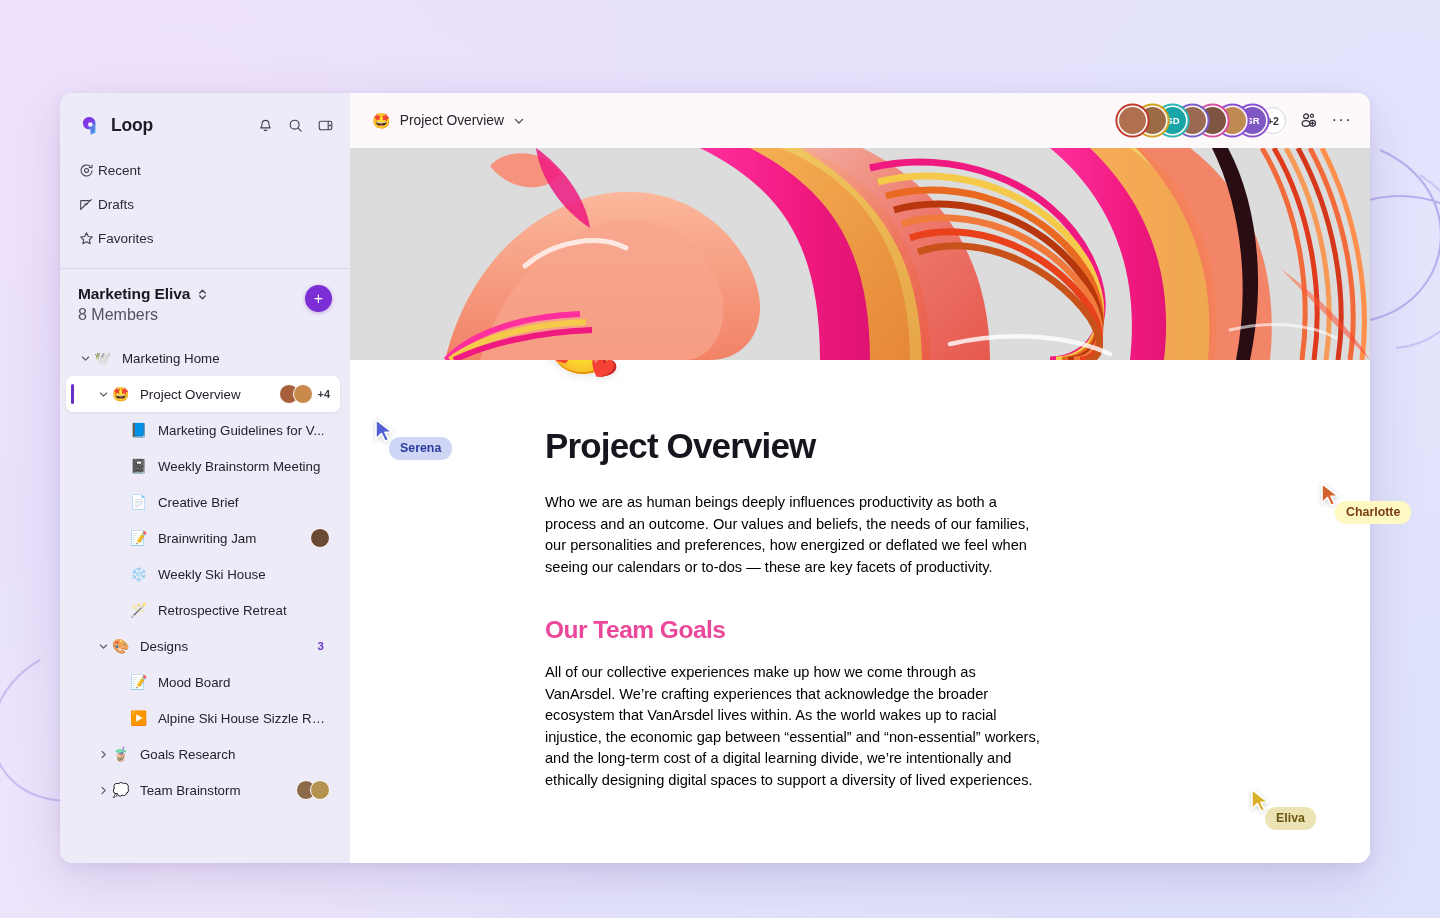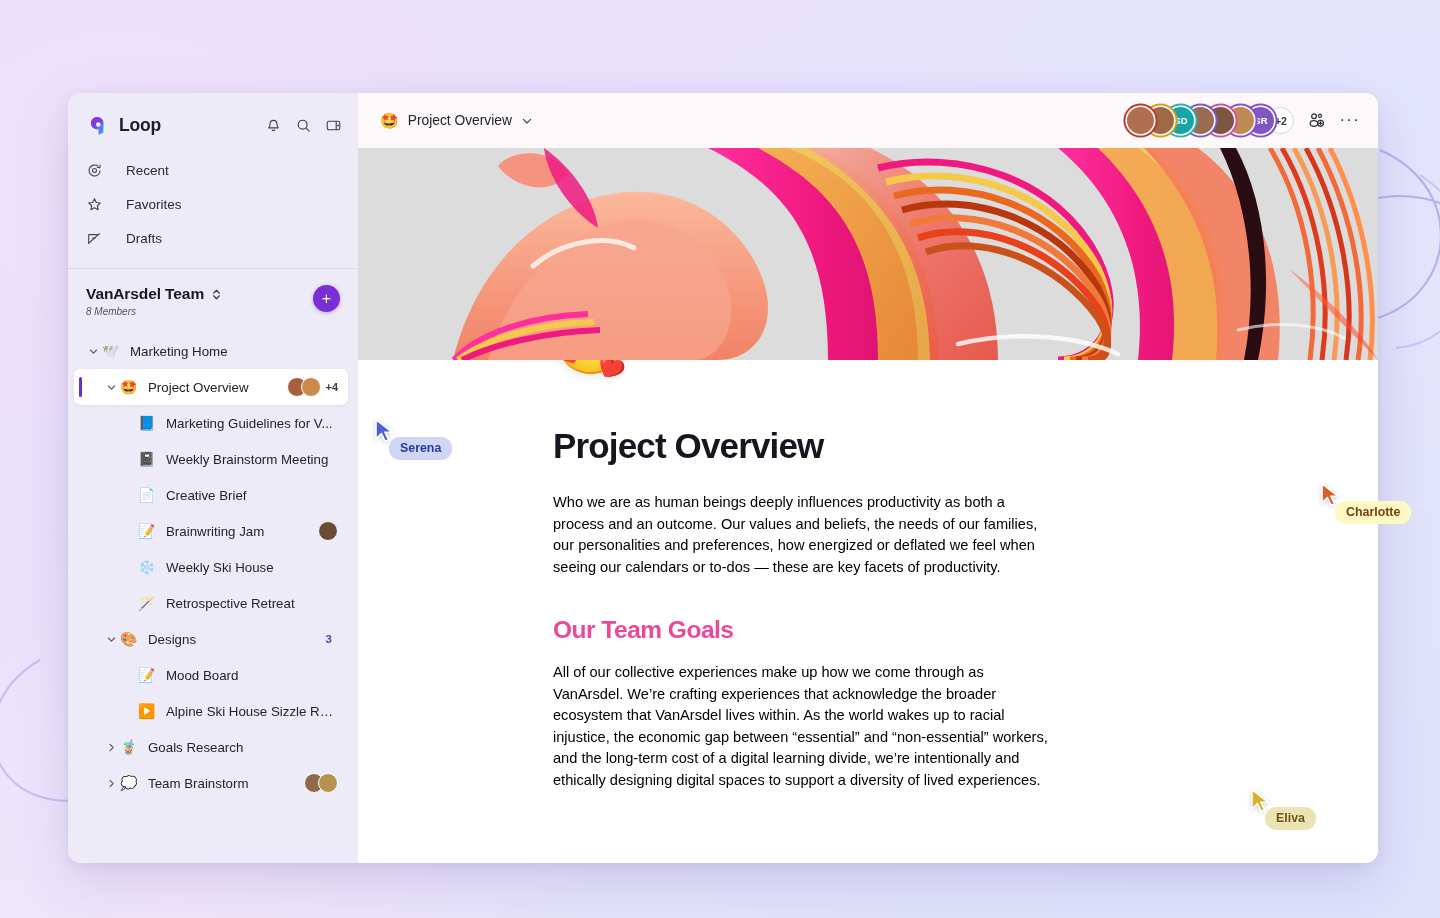--- a/index.html
+++ b/index.html
@@ -26,21 +26,20 @@
   .app-window {
     position: absolute;
     left: 60px; top: 93px;
     width: 1310px; height: 770px;
     border-radius: 13px;
     background: #f4f2fb;
     box-shadow: 0 18px 52px rgba(84,60,140,0.17), 0 3px 12px rgba(84,60,140,0.08);
     display: flex;
     overflow: hidden;
     z-index: 2;
-    margin-left: 8px;
   }
 
   
   .sidebar {
     width: 290px;
     flex: 0 0 290px;
     background: #eeebf8;
     display: flex;
     flex-direction: column;
     position: relative;
@@ -55,35 +54,35 @@
     font-size: 17.5px; font-weight: 700; color: #1e1c26;
     letter-spacing: -0.2px; margin-left: 1px;
   }
   .sb-header-actions {
     margin-left: auto; display: flex; align-items: center; gap: 13px;
   }
   .hicon { width: 17px; height: 17px; color: #42404d; cursor: pointer; display:block; }
 
   .sb-nav { padding: 2px 10px 0 10px; }
   .sb-nav-item {
-    display: flex; align-items: center; gap: 23px;
+    display: flex; align-items: center; gap: 3px;
     height: 34px; padding: 0 8px; border-radius: 6px;
     cursor: pointer; color: #2b2934; font-size: 13.5px;
   }
   .sb-nav-item svg { width: 17px; height: 17px; flex: 0 0 17px; color: #46444f; }
 
   .sb-divider {
     height: 1px; background: rgba(120,110,160,0.16);
     margin: 13px 0 0 0;
   }
 
   .team-block { padding: 16px 18px 10px 18px; display: flex; align-items: flex-start; }
   .team-name-row { display: flex; align-items: center; gap: 7px; cursor: pointer; }
   .team-name { font-size: 15.5px; font-weight: 700; color: #19171f; letter-spacing: -0.1px; }
-  .team-members { font-size: 10px; color: #55525f; margin-top: 3px; font-style: italic; }
+  .team-members { font-size: 16px; color: #55525f; margin-top: 3px; }
   .team-add {
     margin-left: auto; width: 27px; height: 27px; border-radius: 50%;
     background: #7b2ed6; color: #fff; border: none; cursor: pointer;
     display: flex; align-items: center; justify-content: center;
     font-size: 16px; line-height: 1; font-weight: 400;
     box-shadow: 0 1px 4px rgba(104,37,186,0.35);
   }
 
   .tree { padding: 6px 10px 12px 6px; overflow: hidden; flex: 1; }
   .tree-row {
@@ -266,40 +265,40 @@
       <div class="sb-nav-item">
         <svg viewBox="0 0 20 20" fill="none" stroke="currentColor" stroke-width="1.3">
           <path d="M16.5 10a6.5 6.5 0 1 1-2.3-4.96"></path>
             <path d="M16.6 3.6 L16.3 6.6 L13.3 6.3" stroke-linecap="round" stroke-linejoin="round"></path>
           <circle cx="10" cy="10" r="2.3"></circle>
         </svg>
         <span>Recent</span>
       </div>
       <div class="sb-nav-item">
         <svg viewBox="0 0 20 20" fill="none" stroke="currentColor" stroke-width="1.3">
-          <path d="M10 3.2 L12.1 7.6 L16.9 8.2 L13.4 11.5 L14.3 16.2 L10 13.9 L5.7 16.2 L6.6 11.5 L3.1 8.2 L7.9 7.6 Z" stroke-linejoin="round"></path>
-        </svg>
-        <span>Favorites</span>
-      </div>
-      <div class="sb-nav-item">
-        <svg viewBox="0 0 20 20" fill="none" stroke="currentColor" stroke-width="1.3">
           <path d="M3.2 15.6 L3.2 5.4 L13.6 5.4" stroke-linecap="round" stroke-linejoin="round"></path>
           <path d="M3.2 15.6 L15.8 4.2" stroke-linecap="round"></path>
           <path d="M7.6 9.4 L11 9.4" stroke-linecap="round"></path>
         </svg>
         <span>Drafts</span>
       </div>
+      <div class="sb-nav-item">
+        <svg viewBox="0 0 20 20" fill="none" stroke="currentColor" stroke-width="1.3">
+          <path d="M10 3.2 L12.1 7.6 L16.9 8.2 L13.4 11.5 L14.3 16.2 L10 13.9 L5.7 16.2 L6.6 11.5 L3.1 8.2 L7.9 7.6 Z" stroke-linejoin="round"></path>
+        </svg>
+        <span>Favorites</span>
+      </div>
     </nav>
 
     <div class="sb-divider"></div>
 
     <div class="team-block">
       <div>
         <div class="team-name-row">
-          <span class="team-name">VanArsdel Team</span>
+          <span class="team-name">Marketing Eliva</span>
           <svg width="11" height="13" viewBox="0 0 11 13" fill="none" stroke="#3f3d49" stroke-width="1.25" stroke-linecap="round" stroke-linejoin="round">
             <path d="M2.6 5.2 L5.5 2.2 L8.4 5.2"></path>
               <path d="M2.6 7.8 L5.5 10.8 L8.4 7.8"></path>
           </svg>
         </div>
         <div class="team-members">8 Members</div>
       </div>
       <button class="team-add">+</button>
     </div>
 

